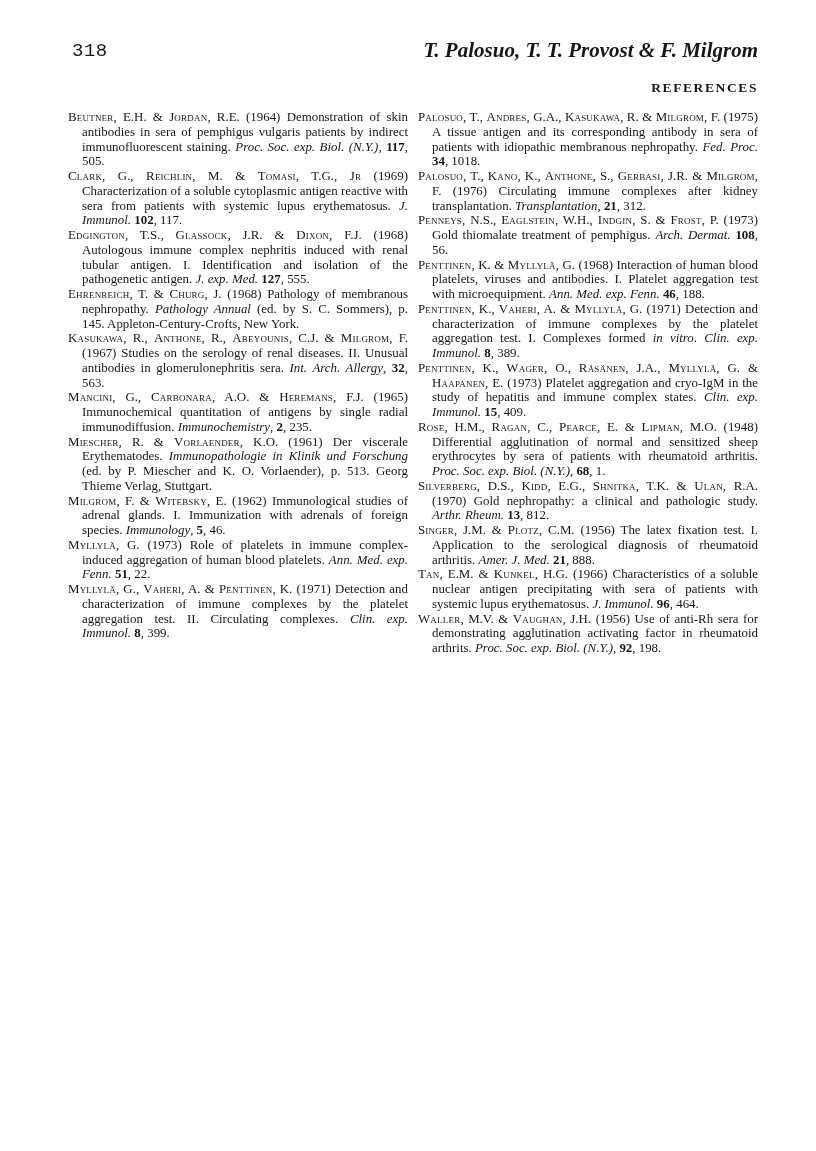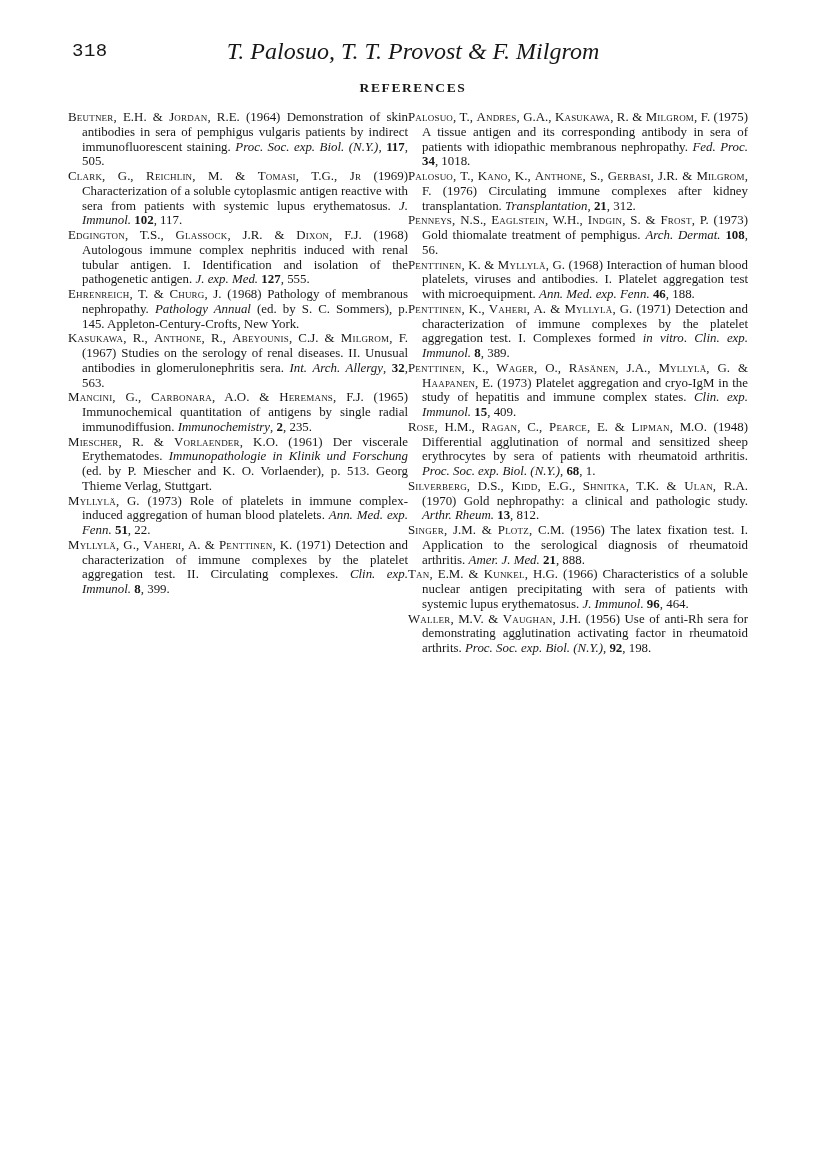--- a/index.html
+++ b/index.html
@@ -18,36 +18,38 @@
   .page-number {
     position: absolute;
     left: 72px; top: 40px;
     font-size: 19px;
     letter-spacing: 0.5px;
     font-family: Liberation Mono, monospace;
   }
   .running-head {
     position: absolute;
     left: 68px; top: 38px; width: 690px;
-    text-align: center;
+    text-align: right;
     font-style: italic;
-    font-size: 24px;
+    font-size: 21px;
+    font-weight: bold;
   }
   .section-title {
     position: absolute;
     left: 68px; top: 80px; width: 690px;
-    text-align: center;
+    text-align: right;
     font-size: 13.5px;
     font-weight: 600;
     letter-spacing: 1.6px;
   }
   .columns {
     position: absolute;
     left: 68px; top: 110px; width: 690px;
     display: flex;
+    gap: 10px;
   }
   .col { width: 340px; }
   .ref {
     font-size: 12.9px;
     line-height: 14.75px;
     text-align: justify;
     padding-left: 14px;
     text-indent: -14px;
   }
   .sc { font-variant: small-caps; letter-spacing: 0.2px; }
@@ -63,20 +65,21 @@
   <div class="section-title">REFERENCES</div>
   <div class="columns">
     <div class="col">
         <p class="ref"><span class="sc">Beutner</span><span>, E.H. &amp; </span><span class="sc">Jordan</span><span>, R.E. (1964) Demonstration of skin antibodies in sera of pemphigus vulgaris patients by indirect immunofluorescent staining. </span><span class="it">Proc. Soc. exp. Biol. (N.Y.)</span><span>, </span><span class="bd">117</span><span>, 505.</span></p>
         <p class="ref"><span class="sc">Clark</span><span>, G., </span><span class="sc">Reichlin</span><span>, M. &amp; </span><span class="sc">Tomasi</span><span>, T.G., </span><span class="sc">Jr</span><span> (1969) Characterization of a soluble cytoplasmic antigen reactive with sera from patients with systemic lupus erythematosus. </span><span class="it">J. Immunol.</span><span> </span><span class="bd">102</span><span>, 117.</span></p>
         <p class="ref"><span class="sc">Edgington</span><span>, T.S., </span><span class="sc">Glassock</span><span>, J.R. &amp; </span><span class="sc">Dixon</span><span>, F.J. (1968) Autologous immune complex nephritis induced with renal tubular antigen. I. Identification and isolation of the pathogenetic antigen. </span><span class="it">J. exp. Med.</span><span> </span><span class="bd">127</span><span>, 555.</span></p>
         <p class="ref"><span class="sc">Ehrenreich</span><span>, T. &amp; </span><span class="sc">Churg</span><span>, J. (1968) Pathology of membranous nephropathy. </span><span class="it">Pathology Annual</span><span> (ed. by S. C. Sommers), p. 145. Appleton-Century-Crofts, New York.</span></p>
         <p class="ref"><span class="sc">Kasukawa</span><span>, R., </span><span class="sc">Anthone</span><span>, R., </span><span class="sc">Abeyounis</span><span>, C.J. &amp; </span><span class="sc">Milgrom</span><span>, F. (1967) Studies on the serology of renal diseases. II. Unusual antibodies in glomerulonephritis sera. </span><span class="it">Int. Arch. Allergy</span><span>, </span><span class="bd">32</span><span>, 563.</span></p>
         <p class="ref"><span class="sc">Mancini</span><span>, G., </span><span class="sc">Carbonara</span><span>, A.O. &amp; </span><span class="sc">Heremans</span><span>, F.J. (1965) Immunochemical quantitation of antigens by single radial immunodiffusion. </span><span class="it">Immunochemistry</span><span>, </span><span class="bd">2</span><span>, 235.</span></p>
         <p class="ref"><span class="sc">Miescher</span><span>, R. &amp; </span><span class="sc">Vorlaender</span><span>, K.O. (1961) Der viscerale Erythematodes. </span><span class="it">Immunopathologie in Klinik und Forschung</span><span> (ed. by P. Miescher and K. O. Vorlaender), p. 513. Georg Thieme Verlag, Stuttgart.</span></p>
+        <p class="ref"><span class="sc">Milgrom</span><span>, F. &amp; </span><span class="sc">Witebsky</span><span>, E. (1962) Immunological studies of adrenal glands. I. Immunization with adrenals of foreign species. </span><span class="it">Immunology</span><span>, </span><span class="bd">5</span><span>, 46.</span></p>
         <p class="ref"><span class="sc">Myllylä</span><span>, G. (1973) Role of platelets in immune complex-induced aggregation of human blood platelets. </span><span class="it">Ann. Med. exp. Fenn.</span><span> </span><span class="bd">51</span><span>, 22.</span></p>
         <p class="ref"><span class="sc">Myllylä</span><span>, G., </span><span class="sc">Vaheri</span><span>, A. &amp; </span><span class="sc">Penttinen</span><span>, K. (1971) Detection and characterization of immune complexes by the platelet aggregation test. II. Circulating complexes. </span><span class="it">Clin. exp. Immunol.</span><span> </span><span class="bd">8</span><span>, 399.</span></p>
       </div>
     <div class="col">
         <p class="ref"><span class="sc">Palosuo</span><span>, T., </span><span class="sc">Andres</span><span>, G.A., </span><span class="sc">Kasukawa</span><span>, R. &amp; </span><span class="sc">Milgrom</span><span>, F. (1975) A tissue antigen and its corresponding antibody in sera of patients with idiopathic membranous nephropathy. </span><span class="it">Fed. Proc.</span><span> </span><span class="bd">34</span><span>, 1018.</span></p>
         <p class="ref"><span class="sc">Palosuo</span><span>, T., </span><span class="sc">Kano</span><span>, K., </span><span class="sc">Anthone</span><span>, S., </span><span class="sc">Gerbasi</span><span>, J.R. &amp; </span><span class="sc">Milgrom</span><span>, F. (1976) Circulating immune complexes after kidney transplantation. </span><span class="it">Transplantation</span><span>, </span><span class="bd">21</span><span>, 312.</span></p>
         <p class="ref"><span class="sc">Penneys</span><span>, N.S., </span><span class="sc">Eaglstein</span><span>, W.H., </span><span class="sc">Indgin</span><span>, S. &amp; </span><span class="sc">Frost</span><span>, P. (1973) Gold thiomalate treatment of pemphigus. </span><span class="it">Arch. Dermat.</span><span> </span><span class="bd">108</span><span>, 56.</span></p>
         <p class="ref"><span class="sc">Penttinen</span><span>, K. &amp; </span><span class="sc">Myllylä</span><span>, G. (1968) Interaction of human blood platelets, viruses and antibodies. I. Platelet aggregation test with microequipment. </span><span class="it">Ann. Med. exp. Fenn.</span><span> </span><span class="bd">46</span><span>, 188.</span></p>
         <p class="ref"><span class="sc">Penttinen</span><span>, K., </span><span class="sc">Vaheri</span><span>, A. &amp; </span><span class="sc">Myllylä</span><span>, G. (1971) Detection and characterization of immune complexes by the platelet aggregation test. I. Complexes formed </span><span class="it">in vitro</span><span>. </span><span class="it">Clin. exp. Immunol.</span><span> </span><span class="bd">8</span><span>, 389.</span></p>
         <p class="ref"><span class="sc">Penttinen</span><span>, K., </span><span class="sc">Wager</span><span>, O., </span><span class="sc">Räsänen</span><span>, J.A., </span><span class="sc">Myllylä</span><span>, G. &amp; </span><span class="sc">Haapanen</span><span>, E. (1973) Platelet aggregation and cryo-IgM in the study of hepatitis and immune complex states. </span><span class="it">Clin. exp. Immunol.</span><span> </span><span class="bd">15</span><span>, 409.</span></p>

